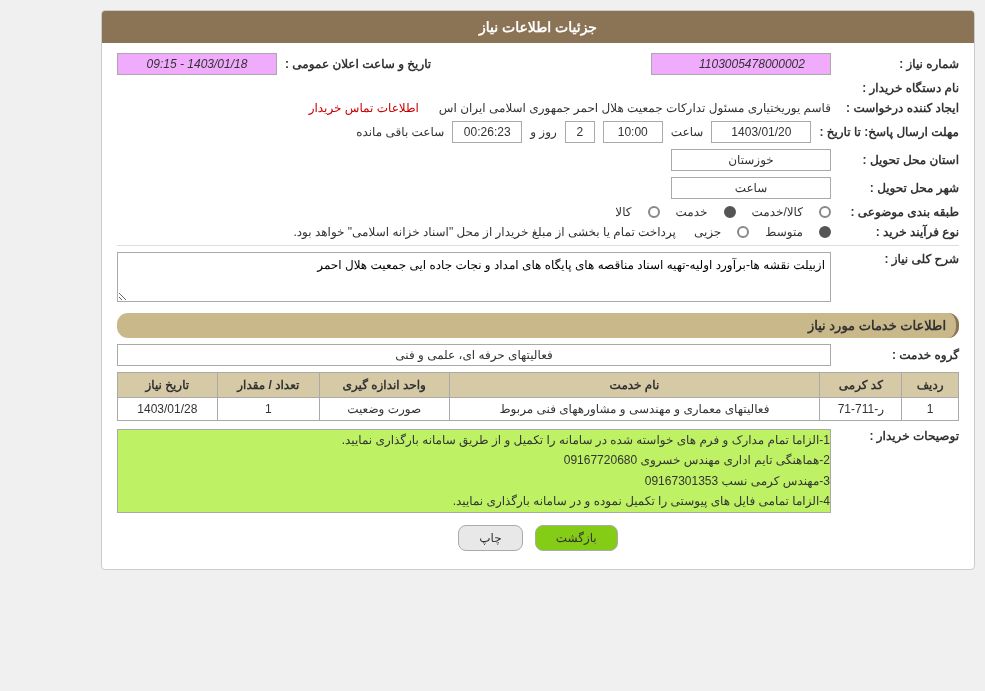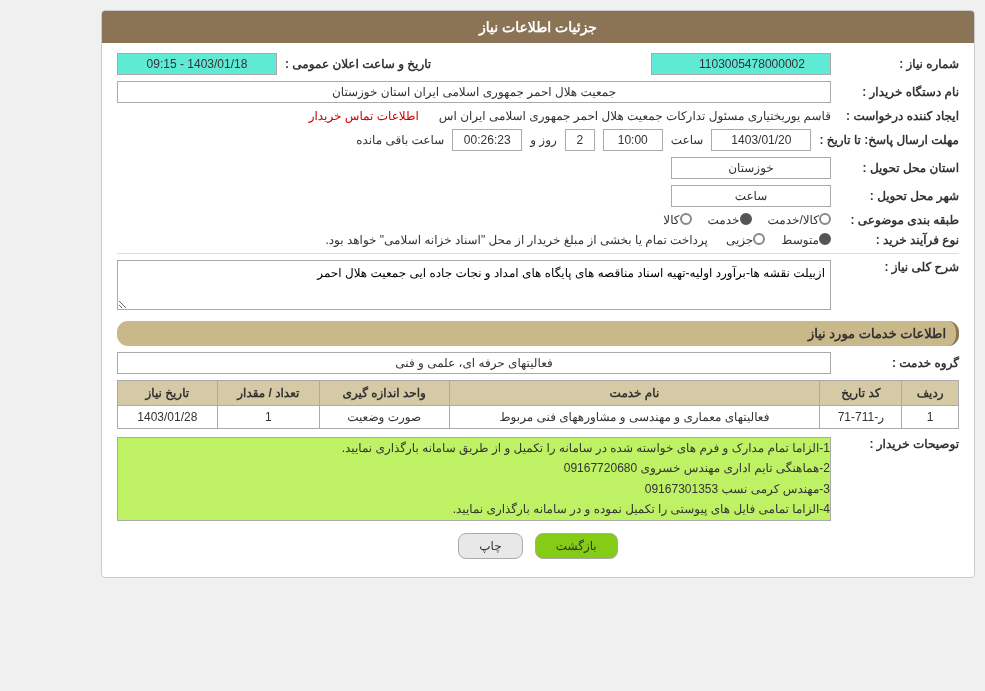--- a/index.html
+++ b/index.html
@@ -41,24 +41,25 @@
     }
     .label {
       font-weight: bold;
       color: #333;
       white-space: nowrap;
       min-width: 120px;
       text-align: right;
     }
     .value-box {
       border: 1px solid #aaa;
-      background: #5eead4;
+      background: #f0abfc;
       padding: 3px 6px;
       min-width: 120px;
       text-align: center;
+      font-style: italic;
     }
     .value-text {
       color: #333;
     }
     .link-text {
       color: #c00;
       cursor: pointer;
     }
     .small-box {
       border: 1px solid #aaa;
@@ -71,22 +72,22 @@
       color: #333;
       white-space: nowrap;
     }
     .radio-group {
       display: flex;
       gap: 16px;
       align-items: center;
     }
     .radio-item {
       display: flex;
-      align-items: flex-start;
-      gap: 0;
+      align-items: center;
+      gap: 16px;
     }
     .radio-circle {
       width: 12px;
       height: 12px;
       border-radius: 50%;
       border: 2px solid #888;
       display: inline-block;
     }
     .radio-circle.selected {
       background: #555;
@@ -189,21 +190,20 @@
       <div class="info-row">
         <span class="label">شماره نیاز :</span>
         <div class="value-box" style="min-width:180px;padding-left:28px;">1103005478000002</div>
         <span style="flex:1;"></span>
         <span class="label" style="min-width:auto;">تاریخ و ساعت اعلان عمومی :</span>
         <div class="value-box" style="min-width:160px;">1403/01/18 - 09:15</div>
       </div>
 
       <div class="info-row">
         <span class="label">نام دستگاه خریدار :</span>
-        <div class="full-input">جمعیت هلال احمر جمهوری اسلامی ایران استان خوزستان</div>
       </div>
 
       <div class="info-row">
         <span class="label">ایجاد کننده درخواست :</span>
         <span class="value-text">قاسم یوریختیاری مسئول تدارکات جمعیت هلال احمر جمهوری اسلامی ایران اس</span>
         <span style="margin-right:4px;"></span>
         <span class="link-text">اطلاعات تماس خریدار</span>
       </div>
 
       <div class="info-row">
@@ -273,21 +273,21 @@
 
       <div class="info-row">
         <span class="label">گروه خدمت :</span>
         <div class="full-input">فعالیتهای حرفه ای، علمی و فنی</div>
       </div>
 
       <table class="service-table">
         <thead>
           <tr>
             <th>ردیف</th>
-            <th>کد تاریخ</th>
+            <th>کد کرمی</th>
             <th>نام خدمت</th>
             <th>واحد اندازه گیری</th>
             <th>تعداد / مقدار</th>
             <th>تاریخ نیاز</th>
           </tr>
         </thead>
         <tbody id="service-table-body">
         <tr>
               <td>1</td>
               <td>ر-711-71</td>

